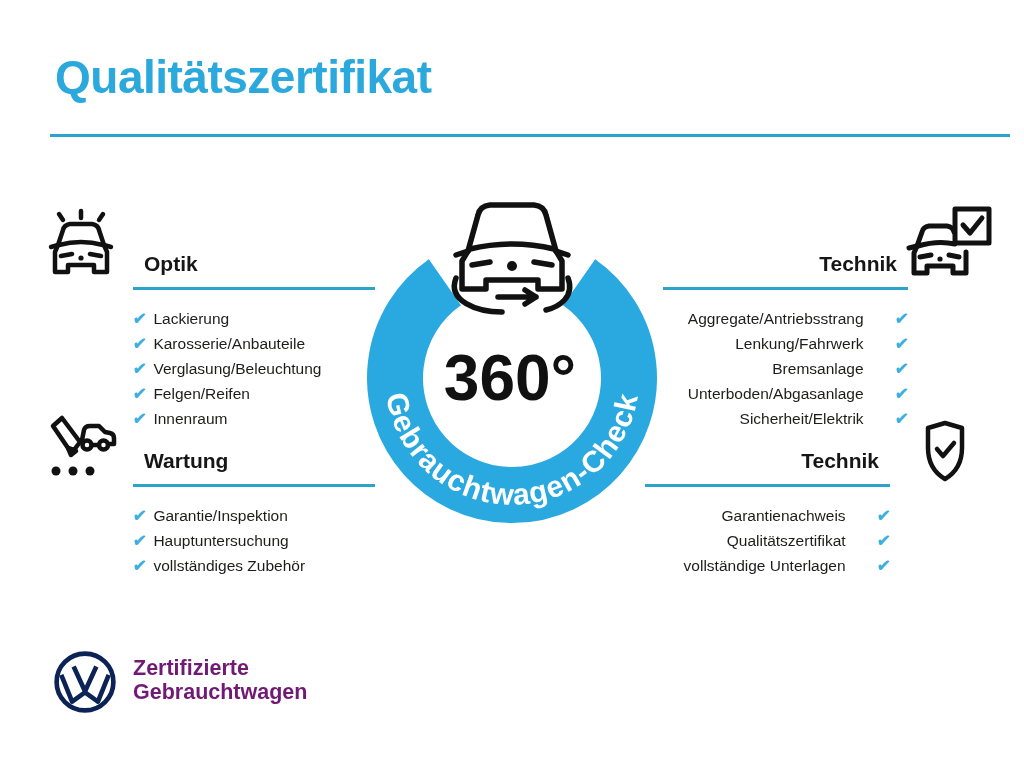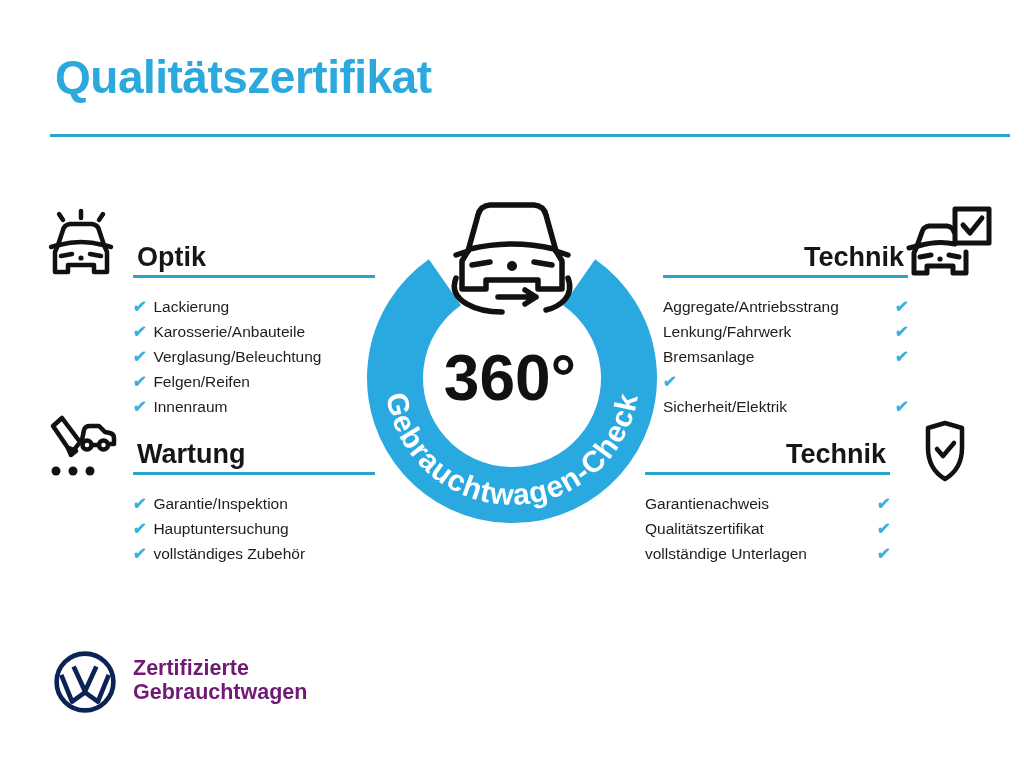--- a/index.html
+++ b/index.html
@@ -13,30 +13,30 @@
     font-size:46px;font-weight:bold;color:#2ba8dc;letter-spacing:-0.5px;
   }
   .title-rule{
     position:absolute;left:50px;top:134px;width:960px;height:3px;
     background:#2ba4cd;
   }
   
   .section{position:absolute;width:242px;}
   .section.right{width:245px;}
   .section h2{
-    margin:4px;font-size:27px;line-height:24px;font-weight:bold;color:#161616;
+    margin:11px;font-size:21px;line-height:24px;font-weight:bold;color:#161616;
   }
   .section.right h2{text-align:right;}
   .section .rule{height:3px;background:#2ca3c8;margin-top:6px;}
   .section ul{list-style:none;margin:16px 0 0 0;padding:0;}
   .section li{
     display:flex;align-items:center;gap:7px;height:25px;
     font-size:15.5px;color:#1d1d1b;
   }
-  .section.right li{justify-content:space-between;gap:31px;}
+  .section.right li{justify-content:flex-end;gap:31px;}
   .check{
     color:#3bb0e0;font-size:16px;line-height:16px;font-weight:bold;
     transform:skewX(-6deg);
   }
   .icon-box{position:absolute;}
   
   .center-graphic{position:absolute;left:352px;top:193px;}
   
   .footer-logo{position:absolute;left:53px;top:650px;}
   .footer-text{
@@ -137,20 +137,21 @@
         </li>
       <li>
           <span>Lenkung/Fahrwerk</span>
           <span class="check">✔</span>
         </li>
       <li>
           <span>Bremsanlage</span>
           <span class="check">✔</span>
         </li>
       <li>
+          <span>Unterboden/Abgasanlage</span>
           <span class="check">✔</span>
         </li>
       <li>
           <span>Sicherheit/Elektrik</span>
           <span class="check">✔</span>
         </li>
     </ul>
   </section>
 
   <section class="section" style="left:133px;top:438px;">

